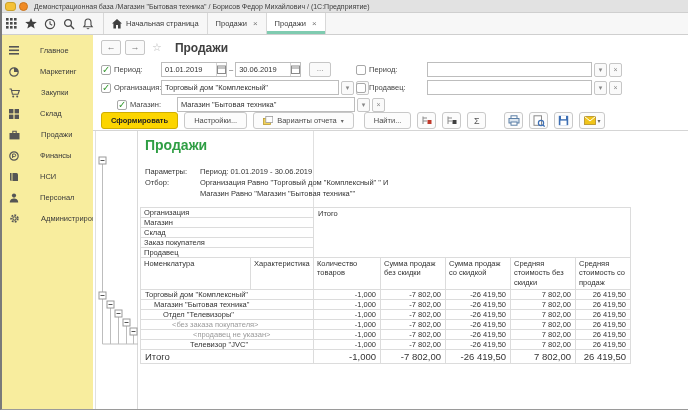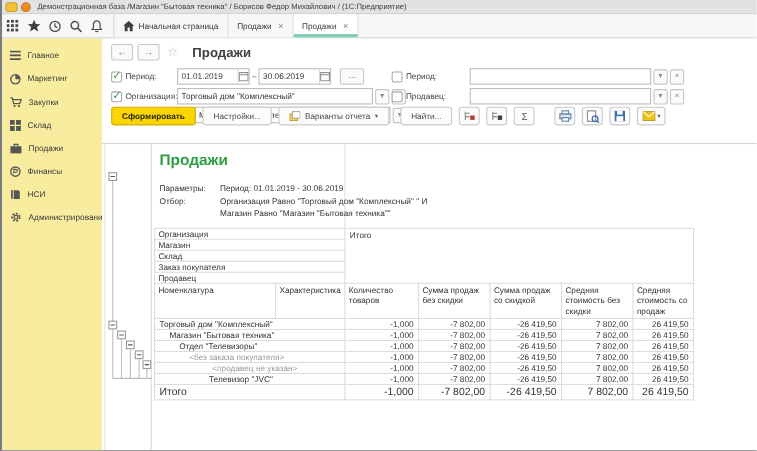--- a/index.html
+++ b/index.html
@@ -22,21 +22,21 @@
   .tbicon { width:19px; display:flex; align-items:center; justify-content:center; cursor:pointer; }
   .tab { display:flex; align-items:center; gap:4px; padding:0 8px; font-size:7.5px; color:#3a3a3a;
          border-right:1px solid #d8d8d8; position:relative; background:#f7f7f7; white-space:nowrap; }
   .tab.first { border-left:1px solid #d8d8d8; margin-left:6px; }
   .tab.active { background:#ffffff; }
   .tab.active::after { content:""; position:absolute; left:0; right:0; bottom:0; height:3px; background:#7fcbb0; }
   .tclose { color:#777; font-size:8px; margin-left:2px; cursor:pointer; }
 
   
   .sidebar { position:absolute; left:0; top:35px; bottom:0; width:91px; background:#f8ed9e; padding-top:5px; }
-  .sitem { display:flex; align-items:center; gap:6px; height:21px; padding-left:7px; font-size:7.5px;
+  .sitem { display:flex; align-items:center; gap:21px; height:21px; padding-left:7px; font-size:7.5px;
            color:#3a3a3a; cursor:pointer; white-space:nowrap; }
   .sitem svg { flex:0 0 auto; }
 
   
   .main { position:absolute; left:91px; top:35px; right:0; bottom:0; background:#fff; }
 
   .navrow { position:absolute; left:8px; top:5px; display:flex; align-items:center; gap:4px; }
   .navbtn { width:20px; height:15px; border:1px solid #c6c6c6; border-radius:2px; background:#fafafa;
             color:#777; font-size:9px; line-height:13px; text-align:center; cursor:pointer; }
   .favstar { color:#bdbdbd; font-size:11px; margin:0 3px; cursor:pointer; }
@@ -55,21 +55,21 @@
                  padding:0 3px; flex:1 1 auto; min-width:0; background:transparent; }
   .calbtn { width:13px; height:13px; border-left:1px solid #d5d5d5; display:flex; align-items:center;
             justify-content:center; cursor:pointer; }
   .dash { margin:0 2px; color:#555; }
   .sqbtn { width:13px; height:14px; border:1px solid #c6c6c6; border-radius:2px; background:#fafafa;
            color:#888; font-size:7px; line-height:12px; text-align:center; margin-left:2px; cursor:pointer; }
   .morebtn { width:22px; height:15px; border:1px solid #c6c6c6; border-radius:2px; background:#fafafa;
              color:#777; font-size:8px; text-align:center; line-height:12px; margin-left:8px; cursor:pointer; }
 
   
-  .btnrow { position:absolute; left:8px; top:62px; height:17px; display:flex; align-items:center; gap:6px; }
+  .btnrow { position:absolute; left:8px; top:77px; height:17px; display:flex; align-items:center; gap:6px; }
   .btn { height:17px; border:1px solid #c9c9c9; border-radius:3px; background:#fcfcfc; color:#4a4a4a;
          font-size:7.5px; padding:0 9px; display:flex; align-items:center; gap:4px; cursor:pointer; white-space:nowrap;}
   .btn.primary { background:#fcd500; border-color:#cfae00; color:#222; font-weight:bold; }
   .ibtn { width:19px; height:17px; border:1px solid #c9c9c9; border-radius:3px; background:#fcfcfc;
           display:flex; align-items:center; justify-content:center; cursor:pointer; color:#555; font-size:9px; }
   .ibtn.wide { width:26px; gap:1px; }
   .gap { width:6px; }
   .ddarrow { font-size:6px; color:#666; }
 
   
@@ -213,20 +213,27 @@
           <path d="M3.6 7 V3 H5.4 A1.3 1.3 0 0 1 5.4 5.6 H3.2" fill="none" stroke="#555" stroke-width="1"></path>
         </svg>
       <span>Финансы</span>
     </div>
     <div class="sitem">
       <svg width="10" height="10">
           <path d="M1 1 H7.5 A1.5 1.5 0 0 1 9 2.5 V9 H2.5 A1.5 1.5 0 0 1 1 7.5 Z" fill="#555"></path>
           <line x1="3" y1="1" x2="3" y2="9" stroke="#f8ed9e" stroke-width="0.9"></line>
         </svg>
       <span>НСИ</span>
+    </div>
+    <div class="sitem">
+      <svg width="10" height="10">
+          <circle cx="5" cy="2.6" r="2.1" fill="#555"></circle>
+          <path d="M0.8 9.5 C0.8 6.6 3 5.6 5 5.6 C7 5.6 9.2 6.6 9.2 9.5 Z" fill="#555"></path>
+        </svg>
+      <span>Персонал</span>
     </div>
     <div class="sitem">
       <svg width="11" height="11">
           <circle cx="5.5" cy="5.5" r="3.4" fill="none" stroke="#555" stroke-width="1.6" stroke-dasharray="1.8 1.3"></circle>
           <circle cx="5.5" cy="5.5" r="1.7" fill="none" stroke="#555" stroke-width="1.1"></circle>
         </svg>
       <span>Администрирование</span>
     </div>
   </div>
 

